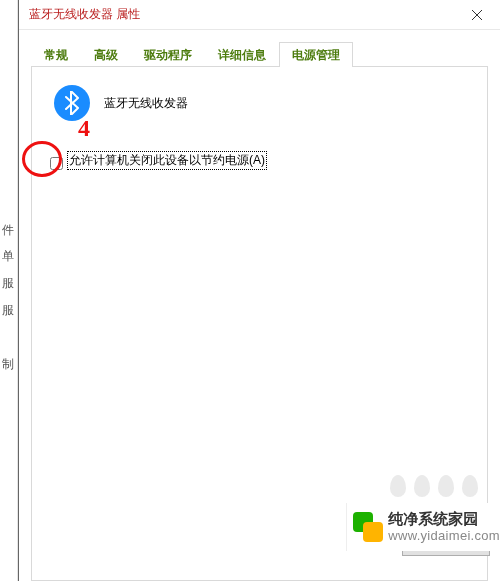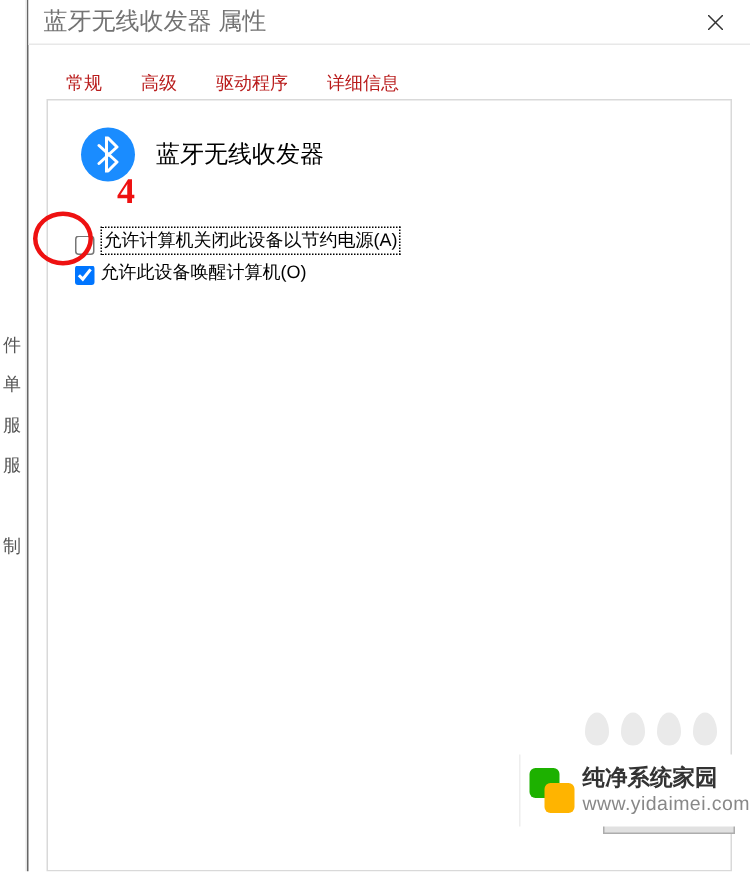--- a/index.html
+++ b/index.html
@@ -37,21 +37,21 @@
     }
     .titlebar {
       height: 30px;
       display: flex;
       align-items: center;
       justify-content: space-between;
       padding: 0 0 0 10px;
       background: #fff;
       border-bottom: 1px solid #e8e8e8;
     }
-    .titlebar-title { font-size: 16px; color: #737373; }
+    .titlebar-title { font-size: 12px; color: #b91c1c; }
     .close-btn {
       width: 46px; height: 30px;
       display: flex; align-items: center; justify-content: center;
       color: #333;
     }
     .close-btn svg { width: 10px; height: 10px; }
     .client {
       padding: 12px 12px 0 12px;
       height: calc(100% - 30px);
       display: flex;
@@ -59,26 +59,27 @@
     }
     .tabs-row {
       display: flex;
       align-items: flex-end;
       height: 24px;
       position: relative;
     }
     .tab {
       padding: 4px 12px 3px 12px;
       font-size: 12px;
-      color: #b91c1c;
+      color: #4d7c0f;
       border: 1px solid transparent;
       border-bottom: none;
       position: relative;
       top: 1px;
       background: transparent;
+      font-weight: bold;
     }
     .tab.active {
       border-color: #d9d9d9;
       background: #fff;
       z-index: 2;
     }
     .tab-panel {
       border: 1px solid #d9d9d9;
       flex: 1;
       background: #fff;
@@ -92,21 +93,21 @@
       gap: 14px;
       margin: 4px 0 30px 8px;
     }
     .bt-icon {
       width: 36px; height: 36px;
       border-radius: 50%;
       background: #1a8cff;
       display: flex; align-items: center; justify-content: center;
     }
     .bt-icon svg { width: 18px; height: 24px; }
-    .device-name { font-size: 16px; color: #000; }
+    .device-name { font-size: 12px; color: #000; }
     .checkbox-row {
       display: flex;
       align-items: flex-end;
       gap: 4px;
       margin: 3px 0 3px 4px;
       font-size: 12px;
     }
     .checkbox-row input[type="checkbox"] {
       width: 13px; height: 13px;
       margin: 0;
@@ -215,44 +216,41 @@
       </svg>
     </div>
   </div>
 
   <div class="client">
     <div class="tabs-row">
       <div class="tab"><span>常规</span></div>
       <div class="tab"><span>高级</span></div>
       <div class="tab"><span>驱动程序</span></div>
       <div class="tab"><span>详细信息</span></div>
+      <div class="tab active"><span>电源管理</span></div>
     </div>
 
     <div class="tab-panel">
       <div class="device-row">
         <div class="bt-icon">
           <svg viewBox="0 0 16 24">
               <path d="M7 0 L7 24 L14 17 L2 6 M7 0 L14 7 L2 18" stroke="#fff" stroke-width="2" fill="none" stroke-linejoin="round" stroke-linecap="round"></path>
             </svg>
         </div>
         <span class="device-name">蓝牙无线收发器</span>
       </div>
 
       <div class="red-circle" style="left:-10px; top:74px;"></div>
       <div class="red-4" style="left:46px; top:48px;">4</div>
 
       <div class="checkbox-row">
         <input type="checkbox" id="cb1" style="">
         <label for="cb1" class="focused">允许计算机关闭此设备以节约电源(A)</label>
       </div>
 
-      <div class="checkbox-row">
-        <input type="checkbox" id="cb2" checked="" style="">
-        <label for="cb2">允许此设备唤醒计算机(O)</label>
-      </div>
     </div>
 
     <div class="button-row">
       <button class="win-btn">确定</button>
     </div>
   </div>
 </div>
 
 <div class="watermark-dots">
   <span></span>

